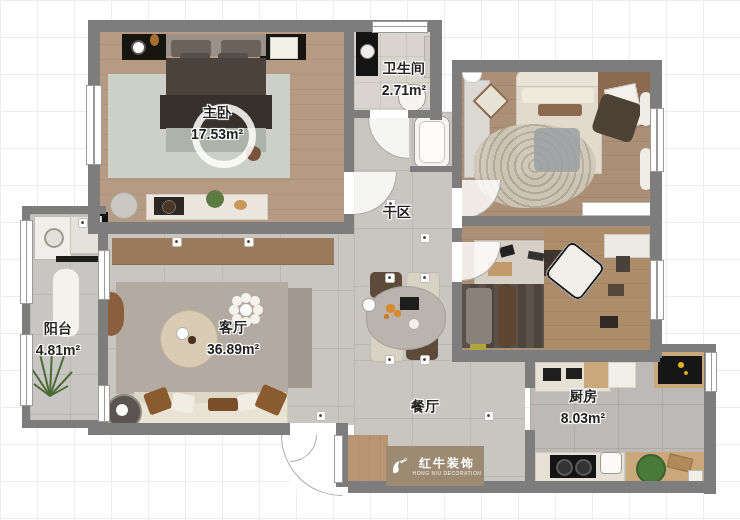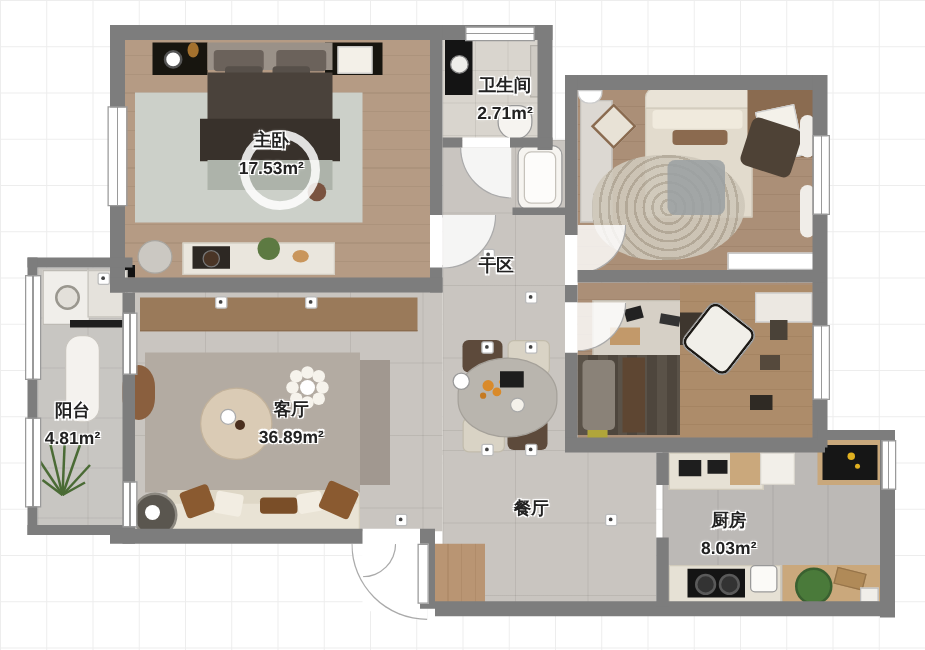--- a/index.html
+++ b/index.html
@@ -262,18 +262,31 @@
     <span class="nm">阳台</span>
     <span class="ar">4.81m²</span>
   </div>
   <div class="room-label" style="left:233px;top:303px;margin-top:14px;">
     <span class="nm">客厅</span>
     <span class="ar">36.89m²</span>
   </div>
   <div class="room-label" style="left:425px;top:396px;">
     <span class="nm">餐厅</span>
   </div>
-  <div class="room-label" style="left:583px;top:406px;">
+  <div class="room-label" style="left:583px;top:386px;">
     <span class="nm">厨房</span>
     <span class="ar">8.03m²</span>
   </div>
 
+  <div id="logo-band">
+    <svg width="20" height="20" viewBox="0 0 24 24">
+      <g fill="#fff">
+        <path d="M5 20 C4 13 7 7 13 6 C11 9 10.5 12 11.5 15 C12.5 18 10 20.5 7 20.5 Z"></path>
+        <path d="M13 7 C15 4 19 3.5 21 6 C18.5 5.8 16.5 7 15.5 9 Z"></path>
+        <circle cx="20" cy="4" r="1.4" fill="none" stroke="#fff" stroke-width="0.8"></circle>
+      </g>
+    </svg>
+    <div class="txt">
+      <span class="cn">红牛装饰</span>
+      <span class="en">HONG NIU DECORATION</span>
+    </div>
+  </div>
 </div>
 
 </body></html>

